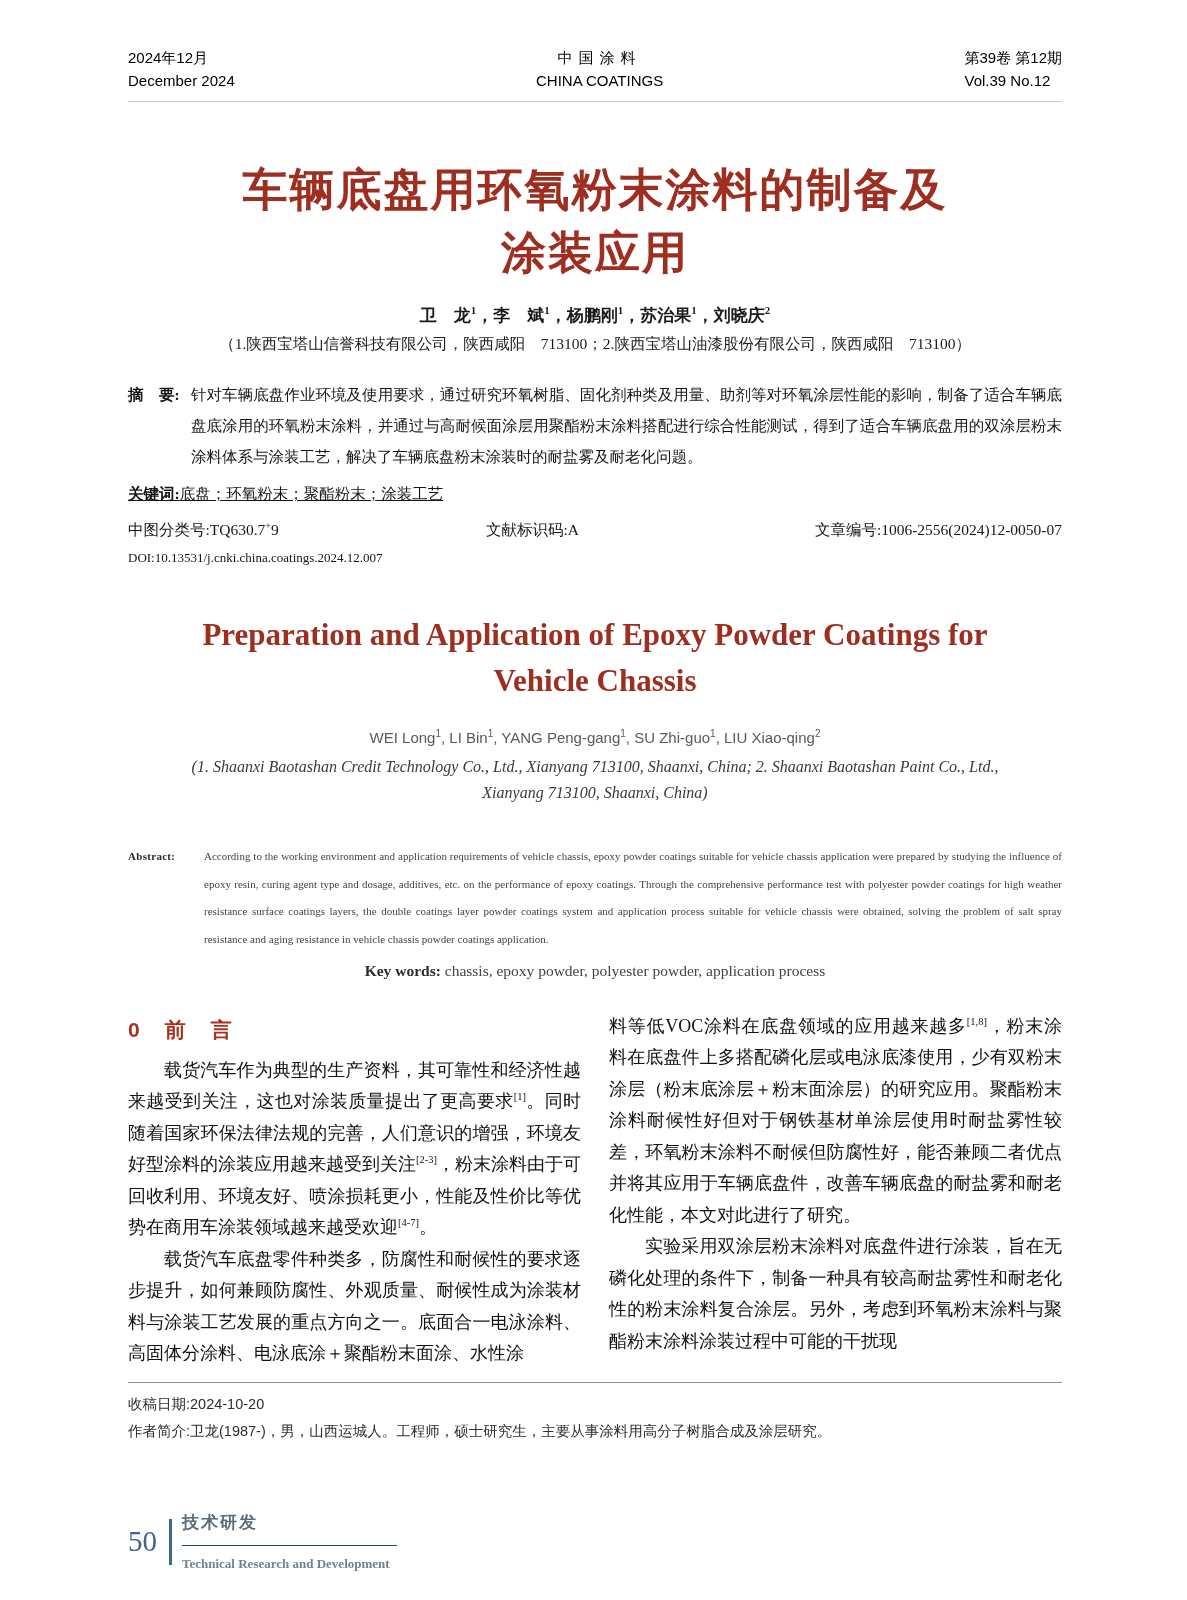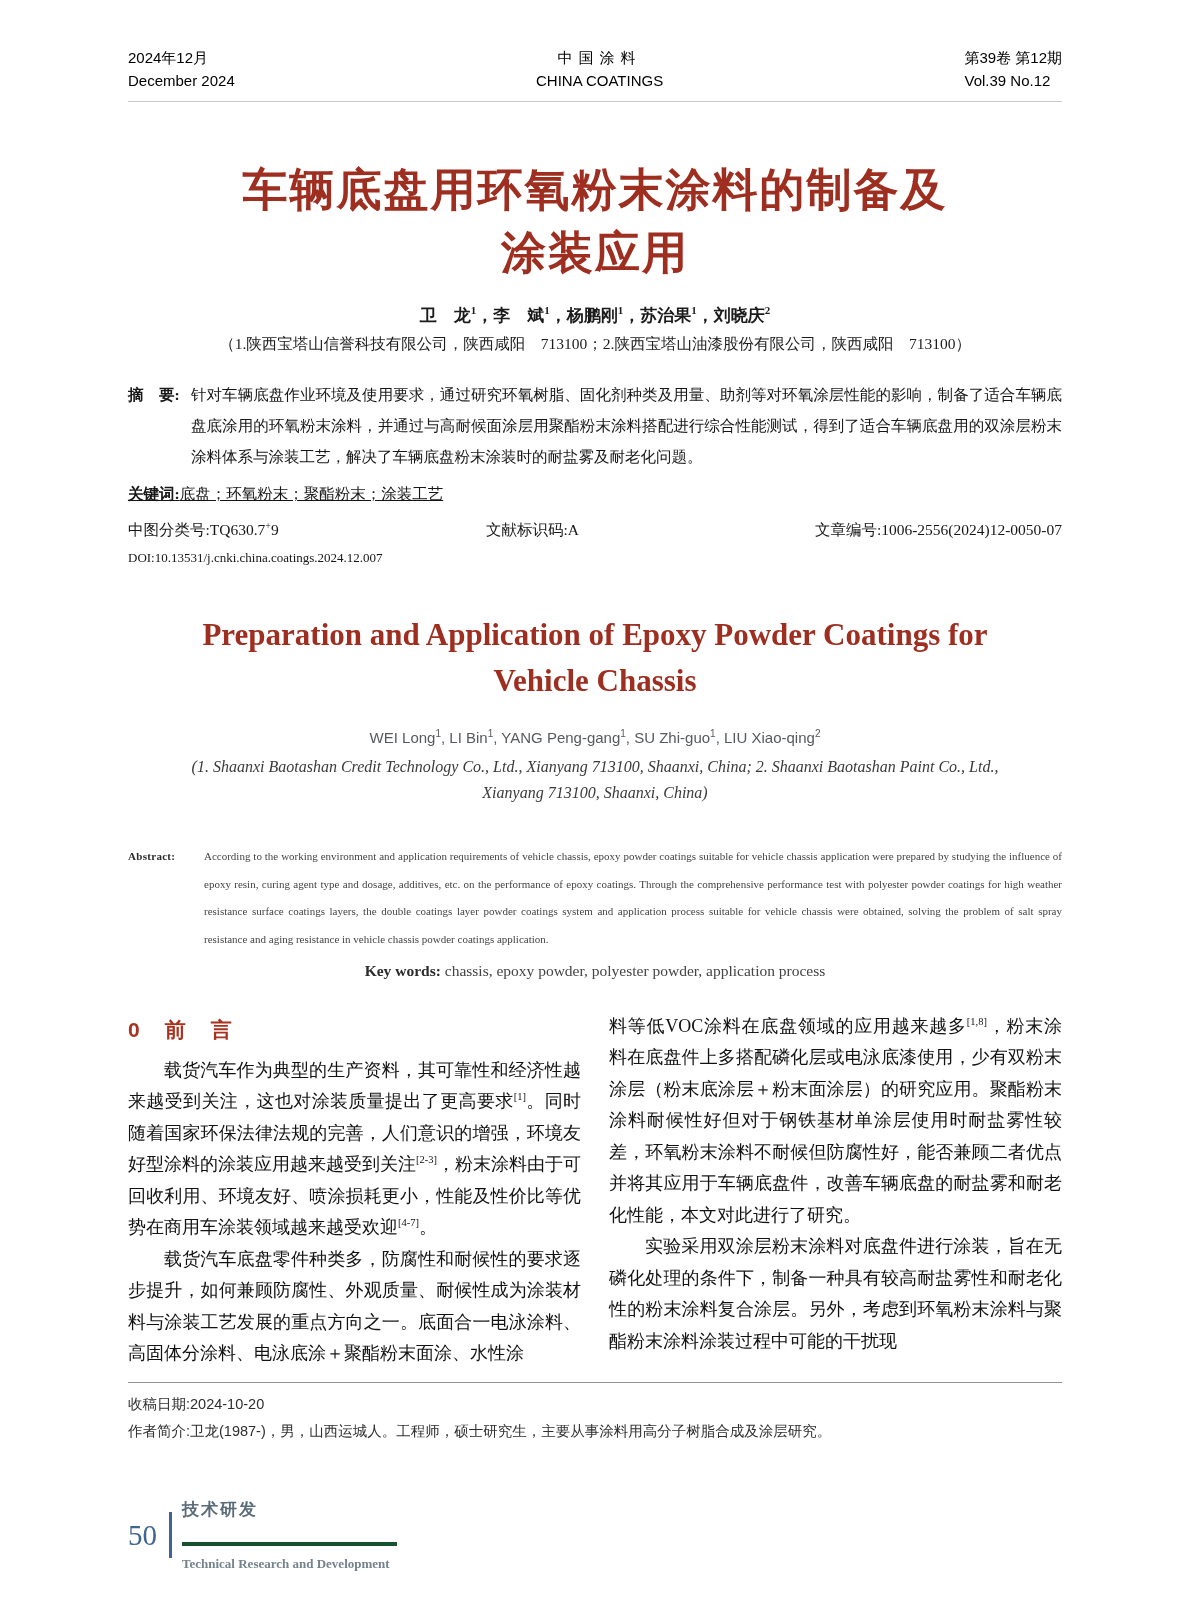--- a/index.html
+++ b/index.html
@@ -96,21 +96,21 @@
   
   .page-footer {
     position: absolute; left: 128px; bottom: 28px;
     display: flex; align-items: center;
   }
   .page-num { font-family: "Liberation Serif", serif; font-size: 29px; color: #3f6590; margin-right: 12px; }
   .footer-bar { width: 3px; height: 46px; background: #3f6590; margin-right: 10px; }
   .footer-zh {
     font-family: "Liberation Sans", sans-serif;
     font-size: 17px; font-weight: bold; color: #5a6b7a; letter-spacing: 2px;
-    border-bottom: 4px solid #14532d; padding-bottom: 21px; width: 215px;
+    border-bottom: 1px solid #14532d; padding-bottom: 11px; width: 215px;
   }
   .footer-en {
     font-family: "Liberation Serif", serif;
     font-size: 13px; font-weight: bold; color: #74828e; margin-top: 10px;
   }
 </style>
 </head>
 <body>
 
 <div class="page">

